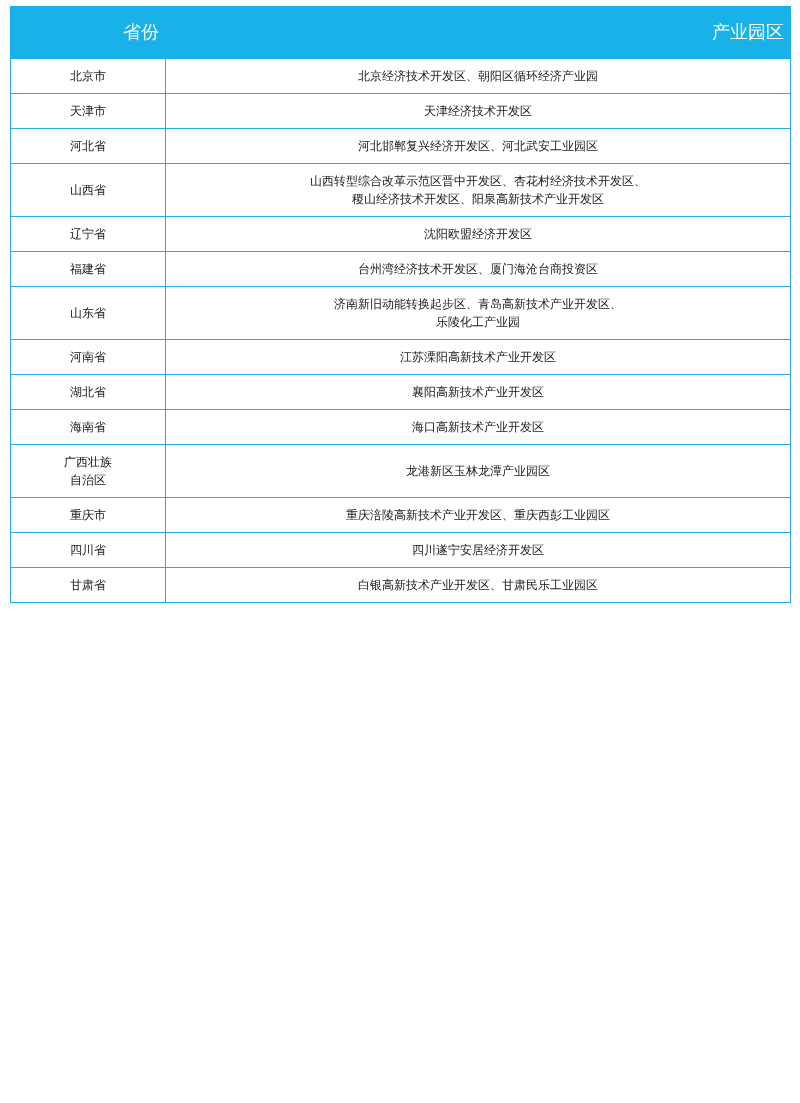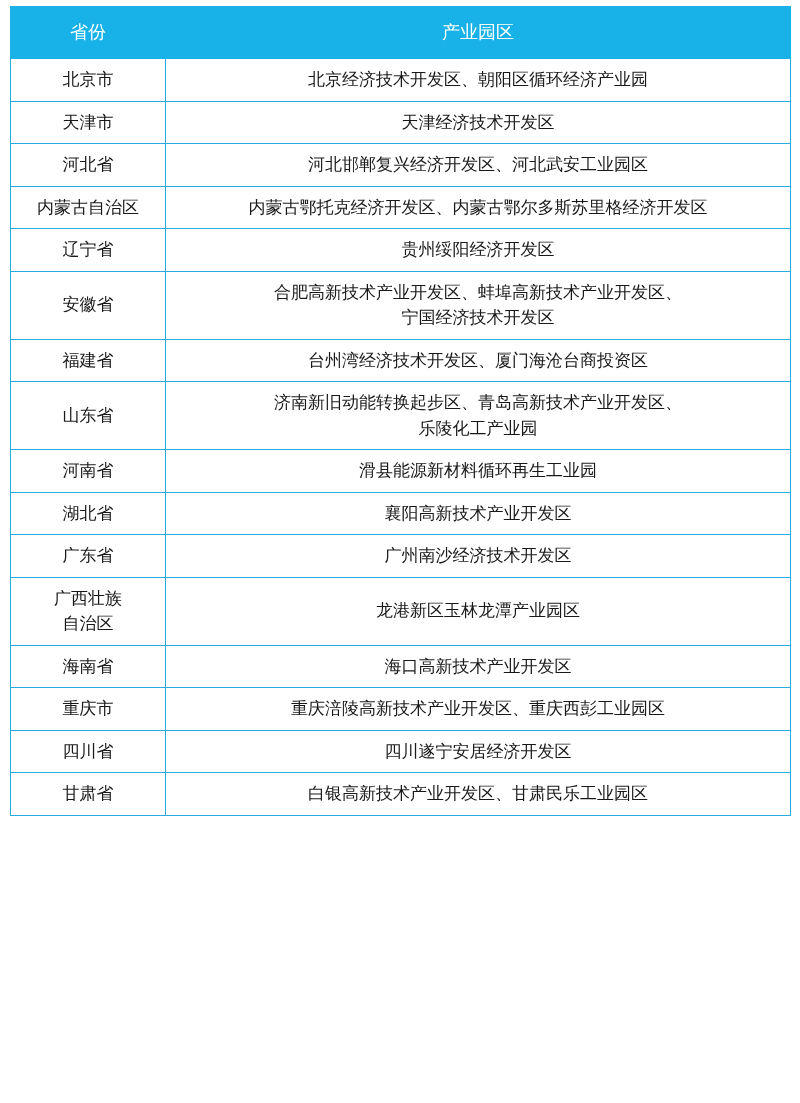--- a/index.html
+++ b/index.html
@@ -24,32 +24,33 @@
     table-layout: fixed;
   }
   table.park-table col.col-province { width: 155px; }
   table.park-table col.col-parks { width: 625px; }
 
   table.park-table th,
   table.park-table td {
     border: 1px solid #29abe2;
     text-align: center;
     vertical-align: middle;
-    font-size: 17px;
+    font-size: 12px;
     line-height: 1.5;
     padding: 8px 6px;
     word-break: break-all;
   }
   table.park-table thead th {
     background: #18b2e8;
     color: #ffffff;
     font-weight: normal;
     font-size: 18px;
     padding: 12px 6px;
     border-color: #18b2e8;
+    text-align: right;
   }
   table.park-table tbody td {
     background: #ffffff;
     color: #181818;
   }
   td.province-cell {
     white-space: pre-line;
   }
   td.parks-cell {
     white-space: pre-line;
@@ -80,61 +81,53 @@
         </tr>
         <tr>
           <td class="province-cell">天津市</td>
           <td class="parks-cell">天津经济技术开发区</td>
         </tr>
         <tr>
           <td class="province-cell">河北省</td>
           <td class="parks-cell">河北邯郸复兴经济开发区、河北武安工业园区</td>
         </tr>
         <tr>
-          <td class="province-cell">内蒙古自治区</td>
-          <td class="parks-cell">内蒙古鄂托克经济开发区、内蒙古鄂尔多斯苏里格经济开发区</td>
+          <td class="province-cell">山西省</td>
+          <td class="parks-cell">山西转型综合改革示范区晋中开发区、杏花村经济技术开发区、
+稷山经济技术开发区、阳泉高新技术产业开发区</td>
         </tr>
         <tr>
           <td class="province-cell">辽宁省</td>
-          <td class="parks-cell">贵州绥阳经济开发区</td>
-        </tr>
-        <tr>
-          <td class="province-cell">安徽省</td>
-          <td class="parks-cell">合肥高新技术产业开发区、蚌埠高新技术产业开发区、
-宁国经济技术开发区</td>
+          <td class="parks-cell">沈阳欧盟经济开发区</td>
         </tr>
         <tr>
           <td class="province-cell">福建省</td>
           <td class="parks-cell">台州湾经济技术开发区、厦门海沧台商投资区</td>
         </tr>
         <tr>
           <td class="province-cell">山东省</td>
           <td class="parks-cell">济南新旧动能转换起步区、青岛高新技术产业开发区、
 乐陵化工产业园</td>
         </tr>
         <tr>
           <td class="province-cell">河南省</td>
-          <td class="parks-cell">滑县能源新材料循环再生工业园</td>
+          <td class="parks-cell">江苏溧阳高新技术产业开发区</td>
         </tr>
         <tr>
           <td class="province-cell">湖北省</td>
           <td class="parks-cell">襄阳高新技术产业开发区</td>
         </tr>
         <tr>
-          <td class="province-cell">广东省</td>
-          <td class="parks-cell">广州南沙经济技术开发区</td>
+          <td class="province-cell">海南省</td>
+          <td class="parks-cell">海口高新技术产业开发区</td>
         </tr>
         <tr>
           <td class="province-cell">广西壮族
 自治区</td>
           <td class="parks-cell">龙港新区玉林龙潭产业园区</td>
-        </tr>
-        <tr>
-          <td class="province-cell">海南省</td>
-          <td class="parks-cell">海口高新技术产业开发区</td>
         </tr>
         <tr>
           <td class="province-cell">重庆市</td>
           <td class="parks-cell">重庆涪陵高新技术产业开发区、重庆西彭工业园区</td>
         </tr>
         <tr>
           <td class="province-cell">四川省</td>
           <td class="parks-cell">四川遂宁安居经济开发区</td>
         </tr>
         <tr>

